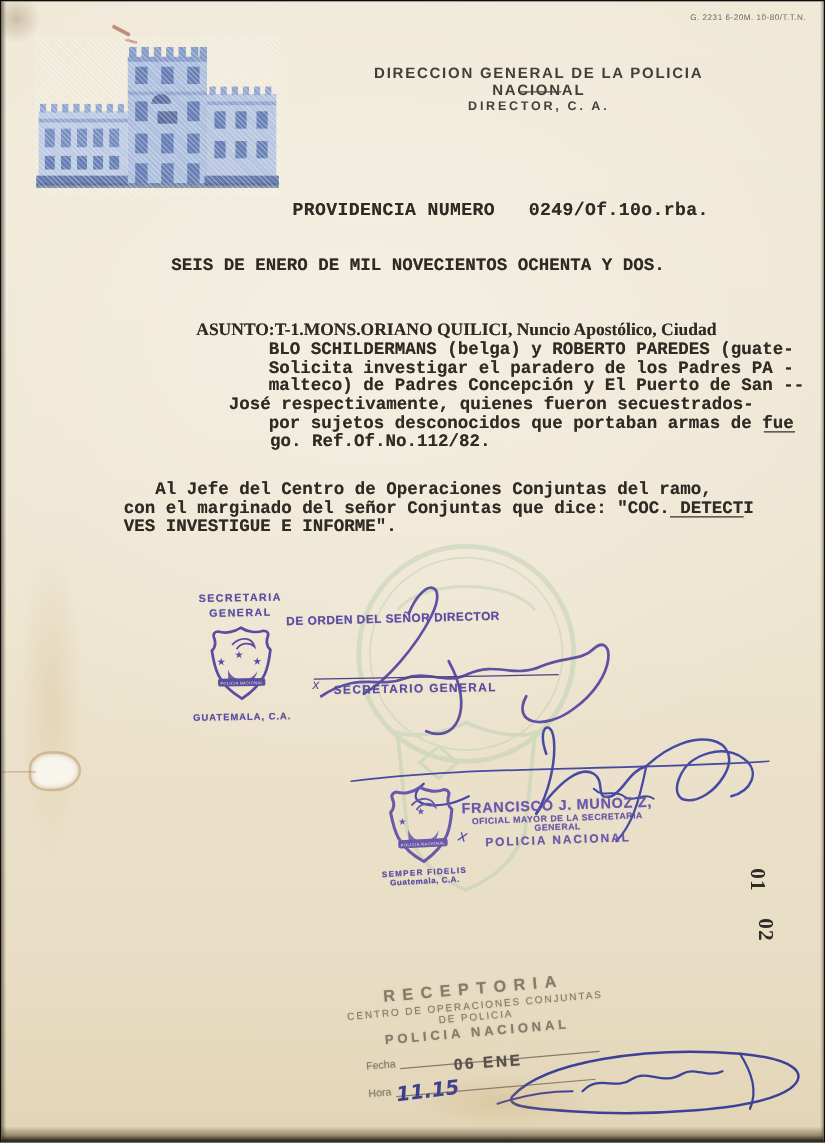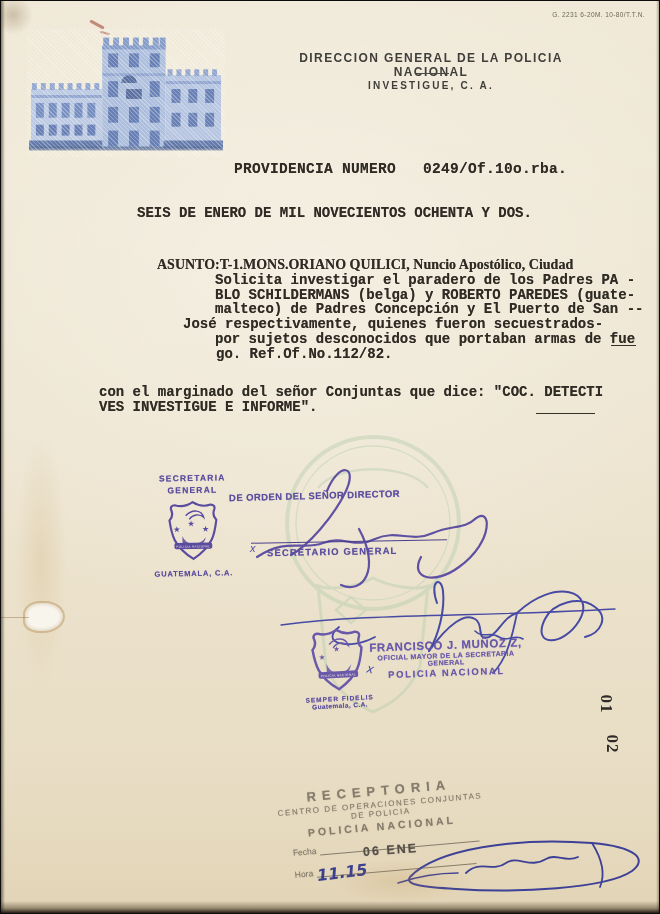--- a/index.html
+++ b/index.html
@@ -120,38 +120,39 @@
         <rect x="180" y="84" width="9" height="14"></rect>
       </g>
       <rect x="138" y="112" width="60" height="8" fill="#5a72a8"></rect>
       <rect x="2" y="118" width="196" height="4" fill="#49618f" opacity=".7"></rect>
     </svg>
     <div class="halftone"></div>
   </div>
 
   <div class="abs hdr" style="left:282px;top:50px;width:296px;font-size:12px;letter-spacing:1.4px;">DIRECCION GENERAL DE LA POLICIA NACIONAL</div>
   <div class="abs" style="left:414px;top:72px;width:34px;border-top:1.4px solid #4a4945;"></div>
-  <div class="abs hdr" style="left:282px;top:79px;width:296px;font-size:10px;letter-spacing:2.2px;">INVESTIGUE, C. A.</div>
+  <div class="abs hdr" style="left:282px;top:79px;width:296px;font-size:10px;letter-spacing:2.2px;">DIRECTOR, C. A.</div>
 
   <div class="abs t" style="left:233px;top:160px;font-size:14.5px;letter-spacing:.3px;">PROVIDENCIA NUMERO   0249/Of.10o.rba.</div>
 
   <div class="abs t" style="left:136px;top:204px;">SEIS DE ENERO DE MIL NOVECIENTOS OCHENTA Y DOS.</div>
 
   <div class="abs" style="left:156px;top:256px;">
     <div class="t" style="height:14.8px;font-family:Liberation Serif, serif;">ASUNTO:T-1.MONS.ORIANO QUILICI, Nuncio Apostólico, Ciudad</div>
+    <div class="t" style="height:14.8px;margin-left:58px;">BLO SCHILDERMANS (belga) y ROBERTO PAREDES (guate-</div>
     <div class="t" style="height:14.8px;margin-left:58px;">Solicita investigar el paradero de los Padres PA -</div>
-    <div class="t" style="height:14.8px;margin-left:58px;">BLO SCHILDERMANS (belga) y ROBERTO PAREDES (guate-</div>
     <div class="t" style="height:14.8px;margin-left:58px;">malteco) de Padres Concepción y El Puerto de San --</div>
     <div class="t" style="height:14.8px;margin-left:26px;">José respectivamente, quienes fueron secuestrados-</div>
     <div class="t" style="height:14.8px;margin-left:58px;">por sujetos desconocidos que portaban armas de fue</div>
     <div class="t" style="height:14.8px;margin-left:59px;">go. Ref.Of.No.112/82.</div>
   </div>
   <div class="underline-mark" style="left:610px;top:344px;width:25px;"></div>
 
   <div class="abs" style="left:98px;top:383px;">
+    <div class="t" style="height:15px;">   Al Jefe del Centro de Operaciones Conjuntas del ramo,</div>
     <div class="t" style="height:15px;">con el marginado del señor Conjuntas que dice: "COC. DETECTI</div>
     <div class="t" style="height:15px;">VES INVESTIGUE E INFORME".</div>
   </div>
   <div class="underline-mark" style="left:535px;top:412px;width:59px;"></div>
 
   <div class="abs" style="left:257px;top:427px;opacity:.45;filter:blur(.6px);">
     <svg width="230" height="290" viewBox="0 0 230 290" fill="none" stroke="#b7cfad">
       <circle cx="115" cy="95" r="86" stroke-width="4"></circle>
       <circle cx="115" cy="95" r="77" stroke-width="1.4"></circle>
       <path d="M115 150 C135 160 160 162 170 158 L162 238 C150 268 128 278 115 284 C102 278 80 268 68 238 L60 158 C70 162 95 160 115 150 Z" stroke-width="3"></path>

